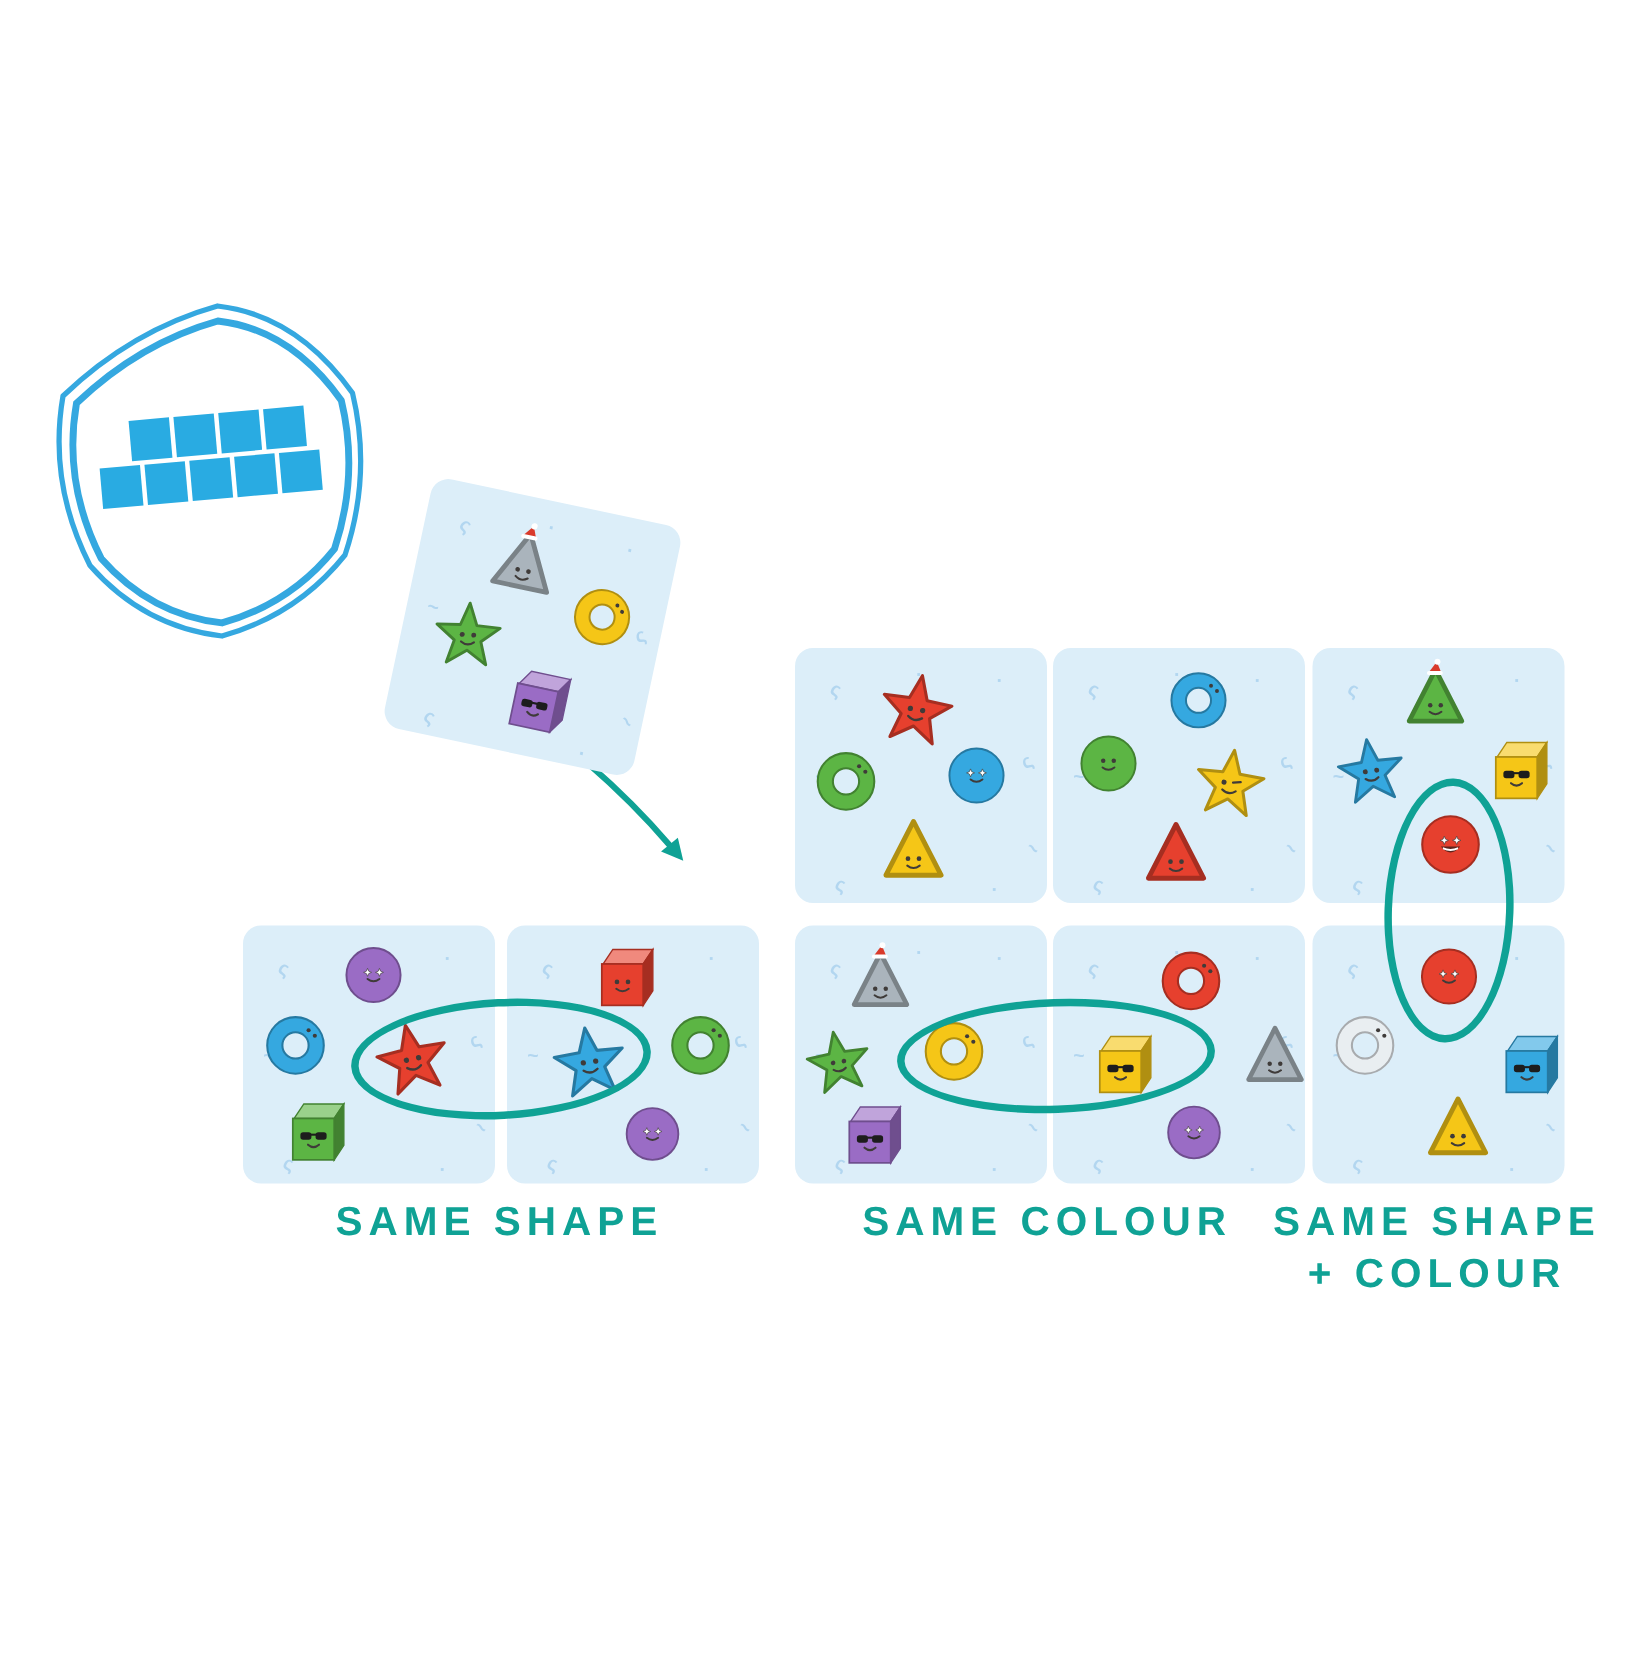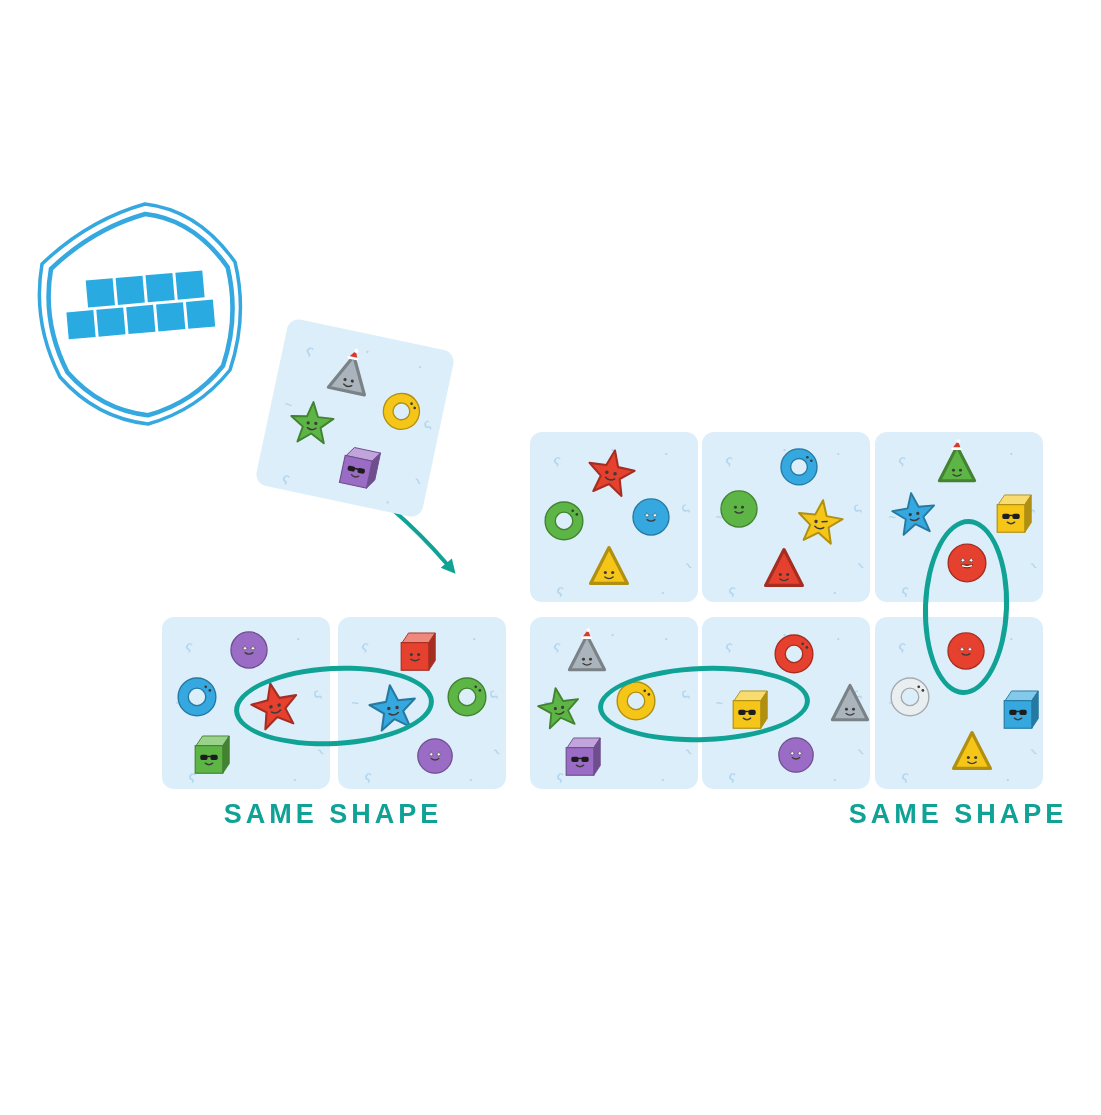--- a/index.html
+++ b/index.html
@@ -45,22 +45,24 @@
         </div>
       </div>
   </div>
 
   <svg class="arrow" style="left:382px;top:505px" width="90" height="85" viewBox="0 0 90 85">
     <path d="M10 4 Q40 30 64 58" stroke="var(--teal)" stroke-width="4" fill="none" stroke-linecap="round"></path>
     <polygon points="73.5,68.8 58.7,62.7 69.9,53.5" fill="var(--teal)"></polygon>
   </svg>
 
   <div class="label" style="left:173px;top:797px;width:320px">SAME SHAPE</div>
+  <div class="label" style="left:538px;top:797px;width:320px">SAME COLOUR</div>
   <div class="label" style="left:838px;top:797px;width:240px">
     <div>SAME SHAPE</div>
+    <div>+ COLOUR</div>
   </div>
 
 <div class="card" style="left: 270px; top: 333px; width: 170px; height: 170px; transform: rotate(12deg);">
       <span class="squig" style="left: 14%; top: 12%; transform: rotate(20deg);">ς</span>
       <span class="squig" style="left: 80%; top: 8%; transform: rotate(0deg);">·</span>
       <span class="squig" style="left: 90%; top: 40%; transform: rotate(-30deg);">ς</span>
       <span class="squig" style="left: 8%; top: 46%; transform: rotate(0deg);">~</span>
       <span class="squig" style="left: 16%; top: 88%; transform: rotate(15deg);">ς</span>
       <span class="squig" style="left: 78%; top: 90%; transform: rotate(0deg);">·</span>
       <span class="squig" style="left: 48%; top: 6%; transform: rotate(0deg);">·</span>

